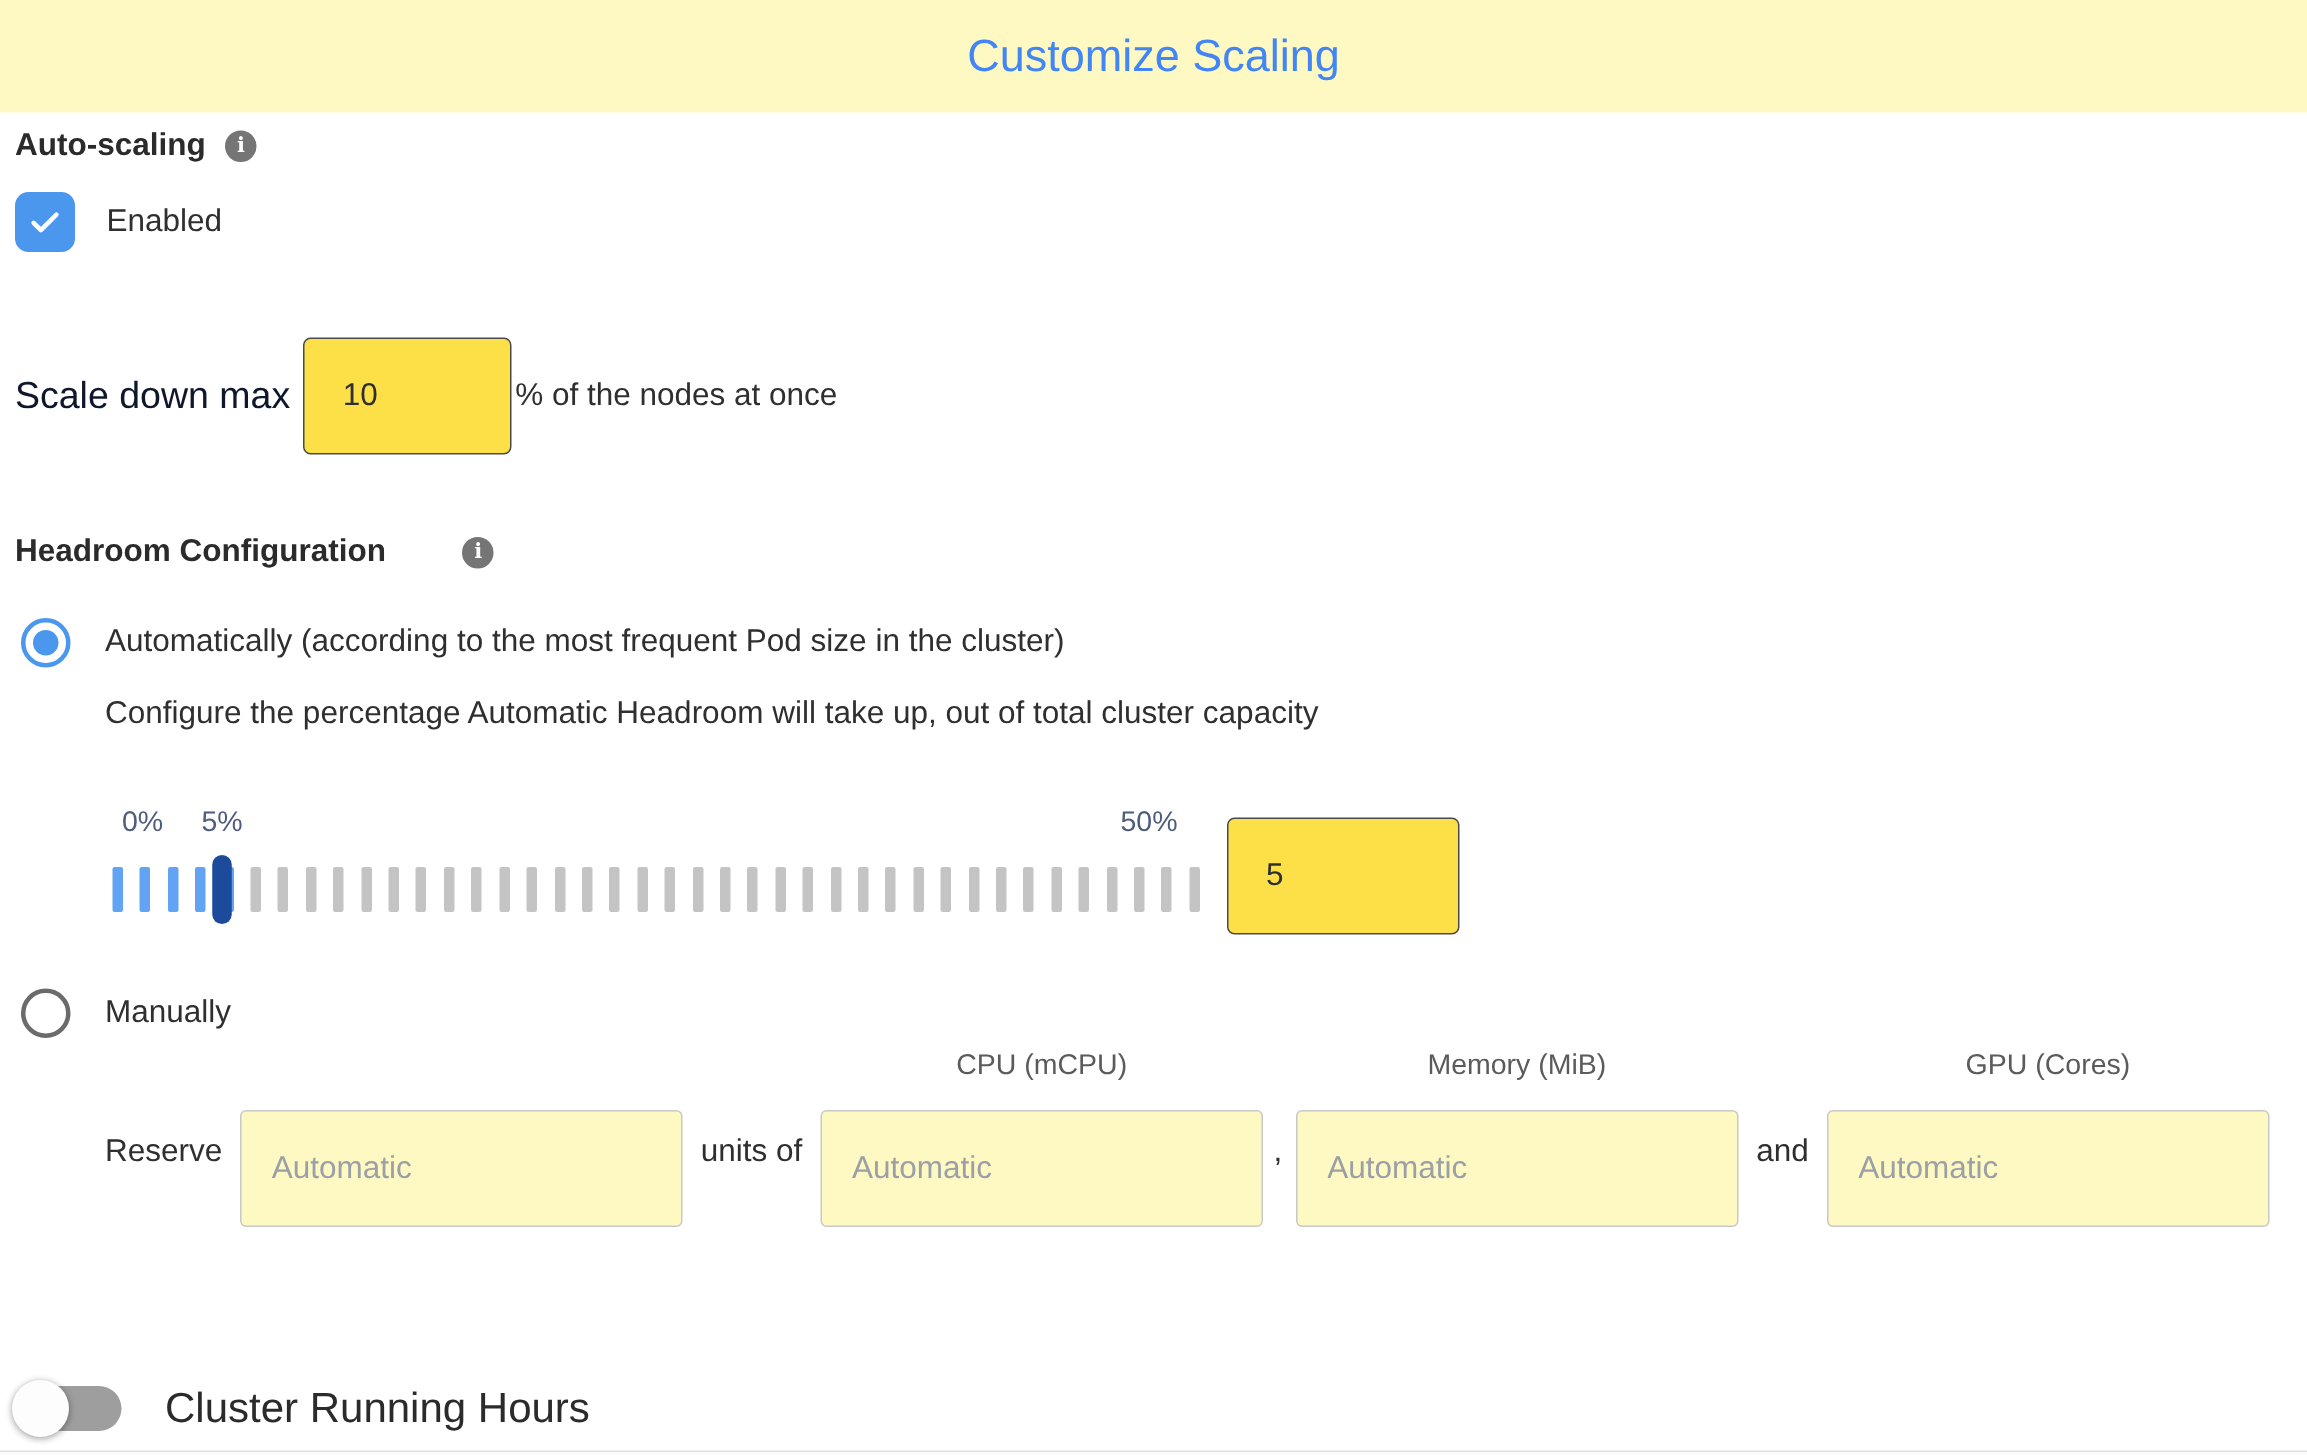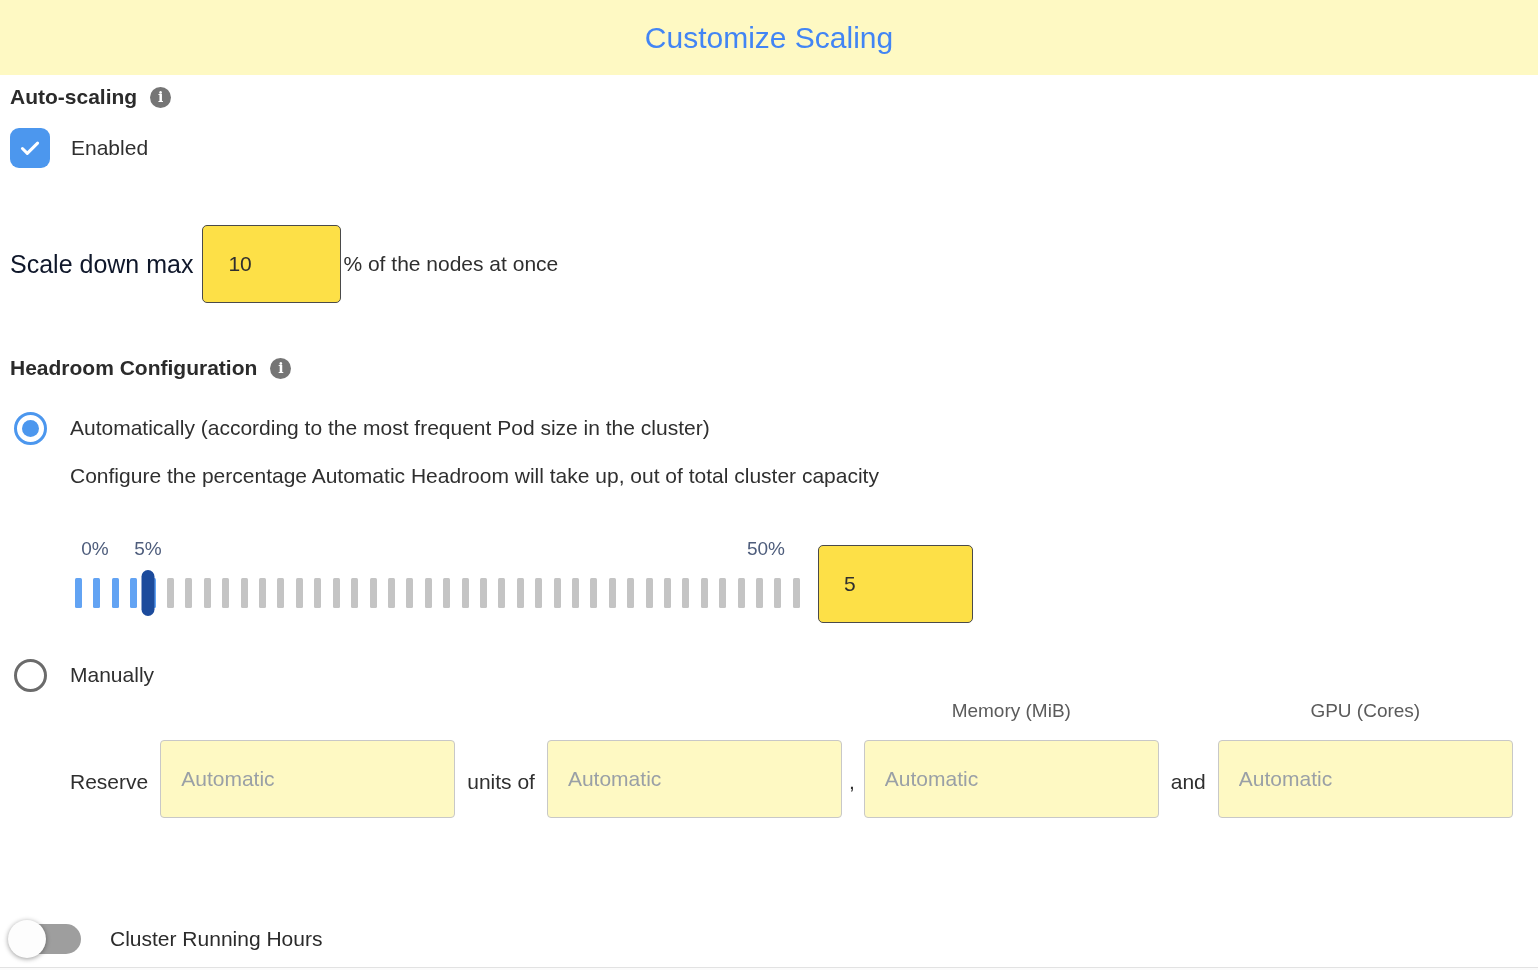--- a/index.html
+++ b/index.html
@@ -53,21 +53,21 @@
     border: 1.5px solid #4a4a4a; border-radius: 5px;
     font-size: 21px; color: #2f2f2f;
     padding-left: 25px;
     background: #fde047;
     font-family: "Liberation Sans", sans-serif;
     outline: none;
   }
   .scale-input { width: 139px; margin-left: 9px; }
   .scale-suffix { font-size: 21px; color: #2f2f2f; margin-left: 2px; }
 
-  .headroom-label-row { margin-top: 52px; }
+  .headroom-label-row { margin-top: 52px; gap: 38px; }
 
   
   .radio-row { display: flex; align-items: center; margin-top: 30px; height: 34px; cursor: pointer; }
   .radio-outer {
     width: 33px; height: 33px; border-radius: 50%;
     margin-left: 4px; flex: 0 0 auto;
     display: flex; align-items: center; justify-content: center;
   }
   .radio-selected { border: 3.5px solid #4c97ee; }
   .radio-selected .radio-dot { width: 17px; height: 17px; border-radius: 50%; background: #4c97ee; }
@@ -111,37 +111,37 @@
   .auto-input {
     width: 295px; height: 78px;
     background: #fef9c3;
     border: 1px solid #c8c8c8; border-radius: 4px;
     font-size: 21px; padding-left: 20px;
     font-family: "Liberation Sans", sans-serif;
     color: #3c3c3c;
     outline: none;
   }
   .auto-input::placeholder { color: #9aa0a6; opacity: 1; }
-  .reserve-word { font-size: 21px; color: #2f2f2f; margin-bottom: 24px; white-space: nowrap; }
+  .reserve-word { font-size: 21px; color: #2f2f2f; margin-bottom: 38px; white-space: nowrap; }
   .w-reserve { margin-left: 60px; margin-right: 12px; }
   .w-units { margin-left: 12px; margin-right: 12px; }
   .w-comma { margin-left: 7px; margin-right: 9px; }
   .w-and { margin-left: 12px; margin-right: 12px; }
 
   
   .toggle-row { display: flex; align-items: center; margin-top: 100px; height: 42px; }
   .switch { position: relative; width: 69px; height: 30px; margin-left: 2px; cursor: pointer; flex: 0 0 auto; }
   .switch-track { width: 69px; height: 30px; border-radius: 15px; background: #9e9e9e; }
   .switch-knob {
     position: absolute; top: -4px; left: -4px;
     width: 38px; height: 38px; border-radius: 50%;
     background: #fdfdfd;
     box-shadow: 0 1px 5px rgba(0,0,0,0.4);
   }
-  .toggle-label { font-size: 21px; color: #2b2b2b; margin-left: 29px; }
+  .toggle-label { font-size: 28px; color: #2b2b2b; margin-left: 29px; }
 
   .bottom-divider { margin-top: 7px; border-top: 1px solid #e2e2e2; background: #fbfbfb; height: 5px; }
 </style>
 </head>
 <body>
 
 <div class="dialog-header">
   <div class="dialog-title">Customize Scaling</div>
 </div>
 
@@ -244,20 +244,21 @@
     <span class="reserve-word w-reserve">Reserve</span>
 
     <div class="field-group">
       <div class="field-header"></div>
       <input class="auto-input" type="text" placeholder="Automatic" style="">
     </div>
 
     <span class="reserve-word w-units">units of</span>
 
     <div class="field-group">
+      <div class="field-header">CPU (mCPU)</div>
       <input class="auto-input" type="text" placeholder="Automatic" style="">
     </div>
 
     <span class="reserve-word w-comma">,</span>
 
     <div class="field-group">
       <div class="field-header">Memory (MiB)</div>
       <input class="auto-input" type="text" placeholder="Automatic" style="">
     </div>
 

